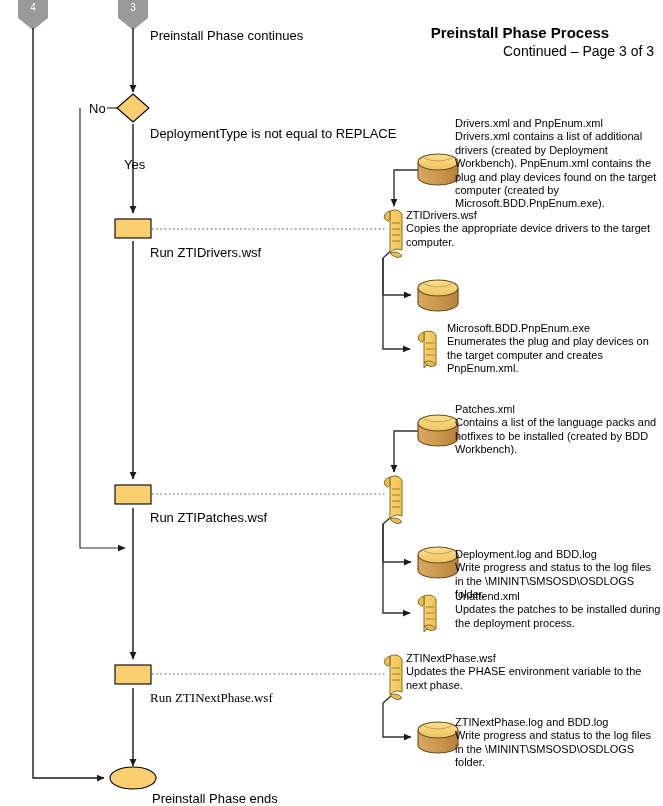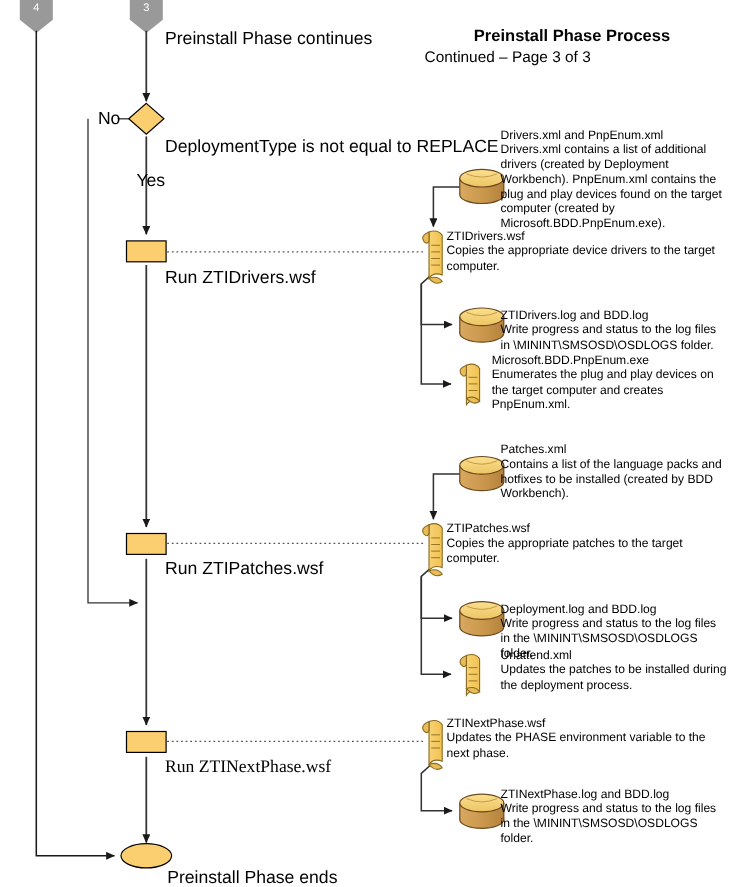--- a/index.html
+++ b/index.html
@@ -21,42 +21,42 @@
   #flow-svg {
     position: absolute;
     left: 0;
     top: 0;
     width: 663px;
     height: 806px;
   }
   .txt {
     position: absolute;
     font-family: "Liberation Sans", sans-serif;
-    font-size: 16px;
+    font-size: 13px;
     line-height: 13.2px;
     color: #000000;
     white-space: pre;
   }
   .title-main {
     position: absolute;
     font-family: "Liberation Sans", sans-serif;
     font-weight: bold;
     font-size: 15px;
     line-height: 18px;
     text-align: center;
     color: #000000;
     white-space: pre;
   }
   .title-sub {
     position: absolute;
     font-family: "Liberation Sans", sans-serif;
     font-weight: normal;
     font-size: 14px;
     line-height: 17px;
-    text-align: left;
+    text-align: right;
     color: #000000;
     white-space: pre;
   }
   .conn-num {
     position: absolute;
     font-family: "Liberation Sans", sans-serif;
     font-size: 10px;
     color: #ffffff;
     text-align: center;
     white-space: pre;
@@ -271,39 +271,31 @@
   <div class="note-block" style="left:455px; top:117px;">
     <span class="note-title">Drivers.xml and PnpEnum.xml</span>
     <span class="note-body">Drivers.xml contains a list of additional drivers (created by Deployment Workbench). PnpEnum.xml contains the plug and play devices found on the target computer (created by Microsoft.BDD.PnpEnum.exe).</span>
   </div>
 
   <div class="note-block" style="left:406px; top:209px; width:256px;">
     <span class="note-title">ZTIDrivers.wsf</span>
     <span class="note-body">Copies the appropriate device drivers to the target computer.</span>
   </div>
 
-  <div class="note-block" style="left:455px; top:281px;">
-    <span class="note-title">ZTIDrivers.log and BDD.log</span>
-    <span class="note-body">Write progress and status to the log files in \MININT\SMSOSD\OSDLOGS folder.</span>
-  </div>
 
   <div class="note-block" style="left:447px; top:322px;">
     <span class="note-title">Microsoft.BDD.PnpEnum.exe</span>
     <span class="note-body">Enumerates the plug and play devices on the target computer and creates PnpEnum.xml.</span>
   </div>
 
   <div class="note-block" style="left:455px; top:403px;">
     <span class="note-title">Patches.xml</span>
     <span class="note-body">Contains a list of the language packs and hotfixes to be installed (created by BDD Workbench).</span>
   </div>
 
-  <div class="note-block" style="left:406px; top:475px; width:256px;">
-    <span class="note-title">ZTIPatches.wsf</span>
-    <span class="note-body">Copies the appropriate patches to the target computer.</span>
-  </div>
 
   <div class="note-block" style="left:455px; top:548px;">
     <span class="note-title">Deployment.log and BDD.log</span>
     <span class="note-body">Write progress and status to the log files in the \MININT\SMSOSD\OSDLOGS folder.</span>
   </div>
 
   <div class="note-block" style="left:455px; top:590px;">
     <span class="note-title">Unattend.xml</span>
     <span class="note-body">Updates the patches to be installed during the deployment process.</span>
   </div>

